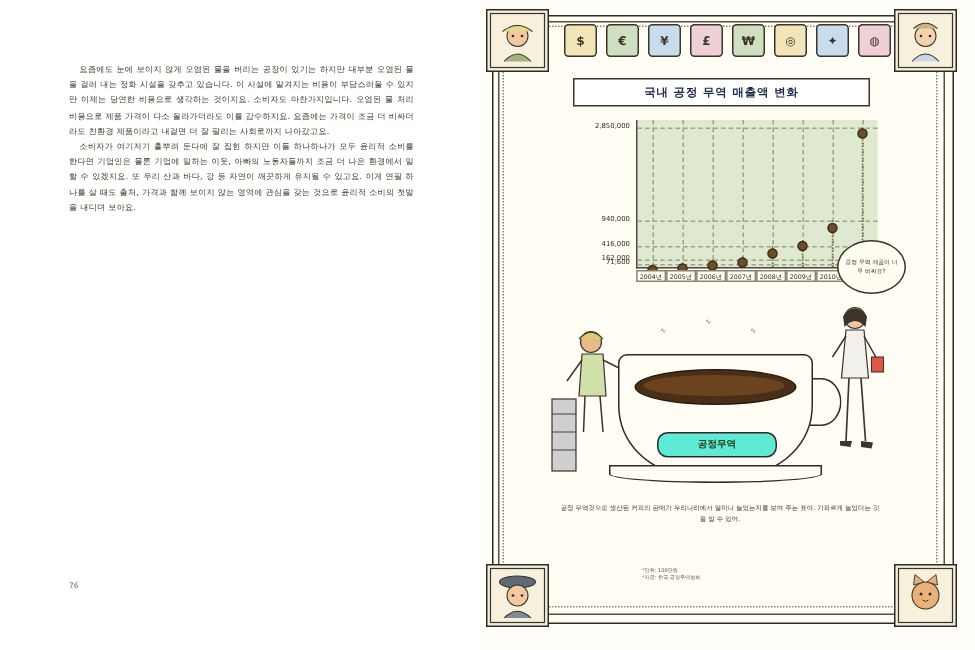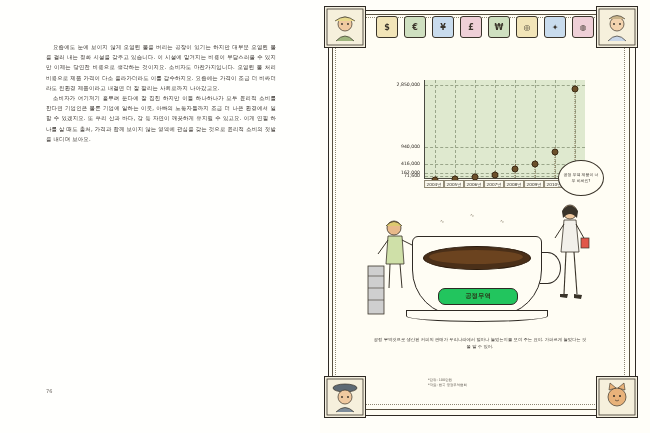--- a/index.html
+++ b/index.html
@@ -125,21 +125,21 @@
   .coffee-inner{
     position:absolute;left:16px;top:13px;width:94px;height:14px;
     border-radius:50%;background:#6b431f;
   }
   .handle{
     position:absolute;left:214px;top:252px;width:26px;height:30px;
     border:1.6px solid #2f2a24;border-radius:0 50% 50% 0;border-left:none;
   }
   .cup-label{
     position:absolute;left:118px;top:288px;width:78px;height:15px;
-    border:1px solid #2f2a24;border-radius:7px;background:#22c55e;
+    border:1px solid #2f2a24;border-radius:7px;background:#5eead4;
     display:flex;align-items:center;justify-content:center;
     font-size:6.4px;font-weight:bold;color:#2a3a1a;
   }
   .saucer{
     position:absolute;left:86px;top:310px;width:140px;height:10px;
     border:1.4px solid #2f2a24;border-radius:0 0 50% 50%;background:#fffdf4;
   }
   .steam{position:absolute;font-size:5px;color:#8d8571;}
 
   
@@ -223,20 +223,21 @@
       <div class="emblem yellow">$</div>
       <div class="emblem green">€</div>
       <div class="emblem blue">¥</div>
       <div class="emblem pink">£</div>
       <div class="emblem green">₩</div>
       <div class="emblem yellow">◎</div>
       <div class="emblem blue">✦</div>
       <div class="emblem pink">◍</div>
     </div>
 
+    <div class="chart-title">국내 공정 무역 매출액 변화</div>
 
     <div class="chart-wrap">
       <div class="ylabels">
           <div class="ylabel" style="top: 4.9px;">2,850,000</div>
           <div class="ylabel" style="top: 67.2933px;">940,000</div>
           <div class="ylabel" style="top: 84.4107px;">416,000</div>
           <div class="ylabel" style="top: 92.708px;">162,000</div>
           <div class="ylabel" style="top: 95.6611px;">71,600</div>
         </div>
       <div class="chart-plot">

